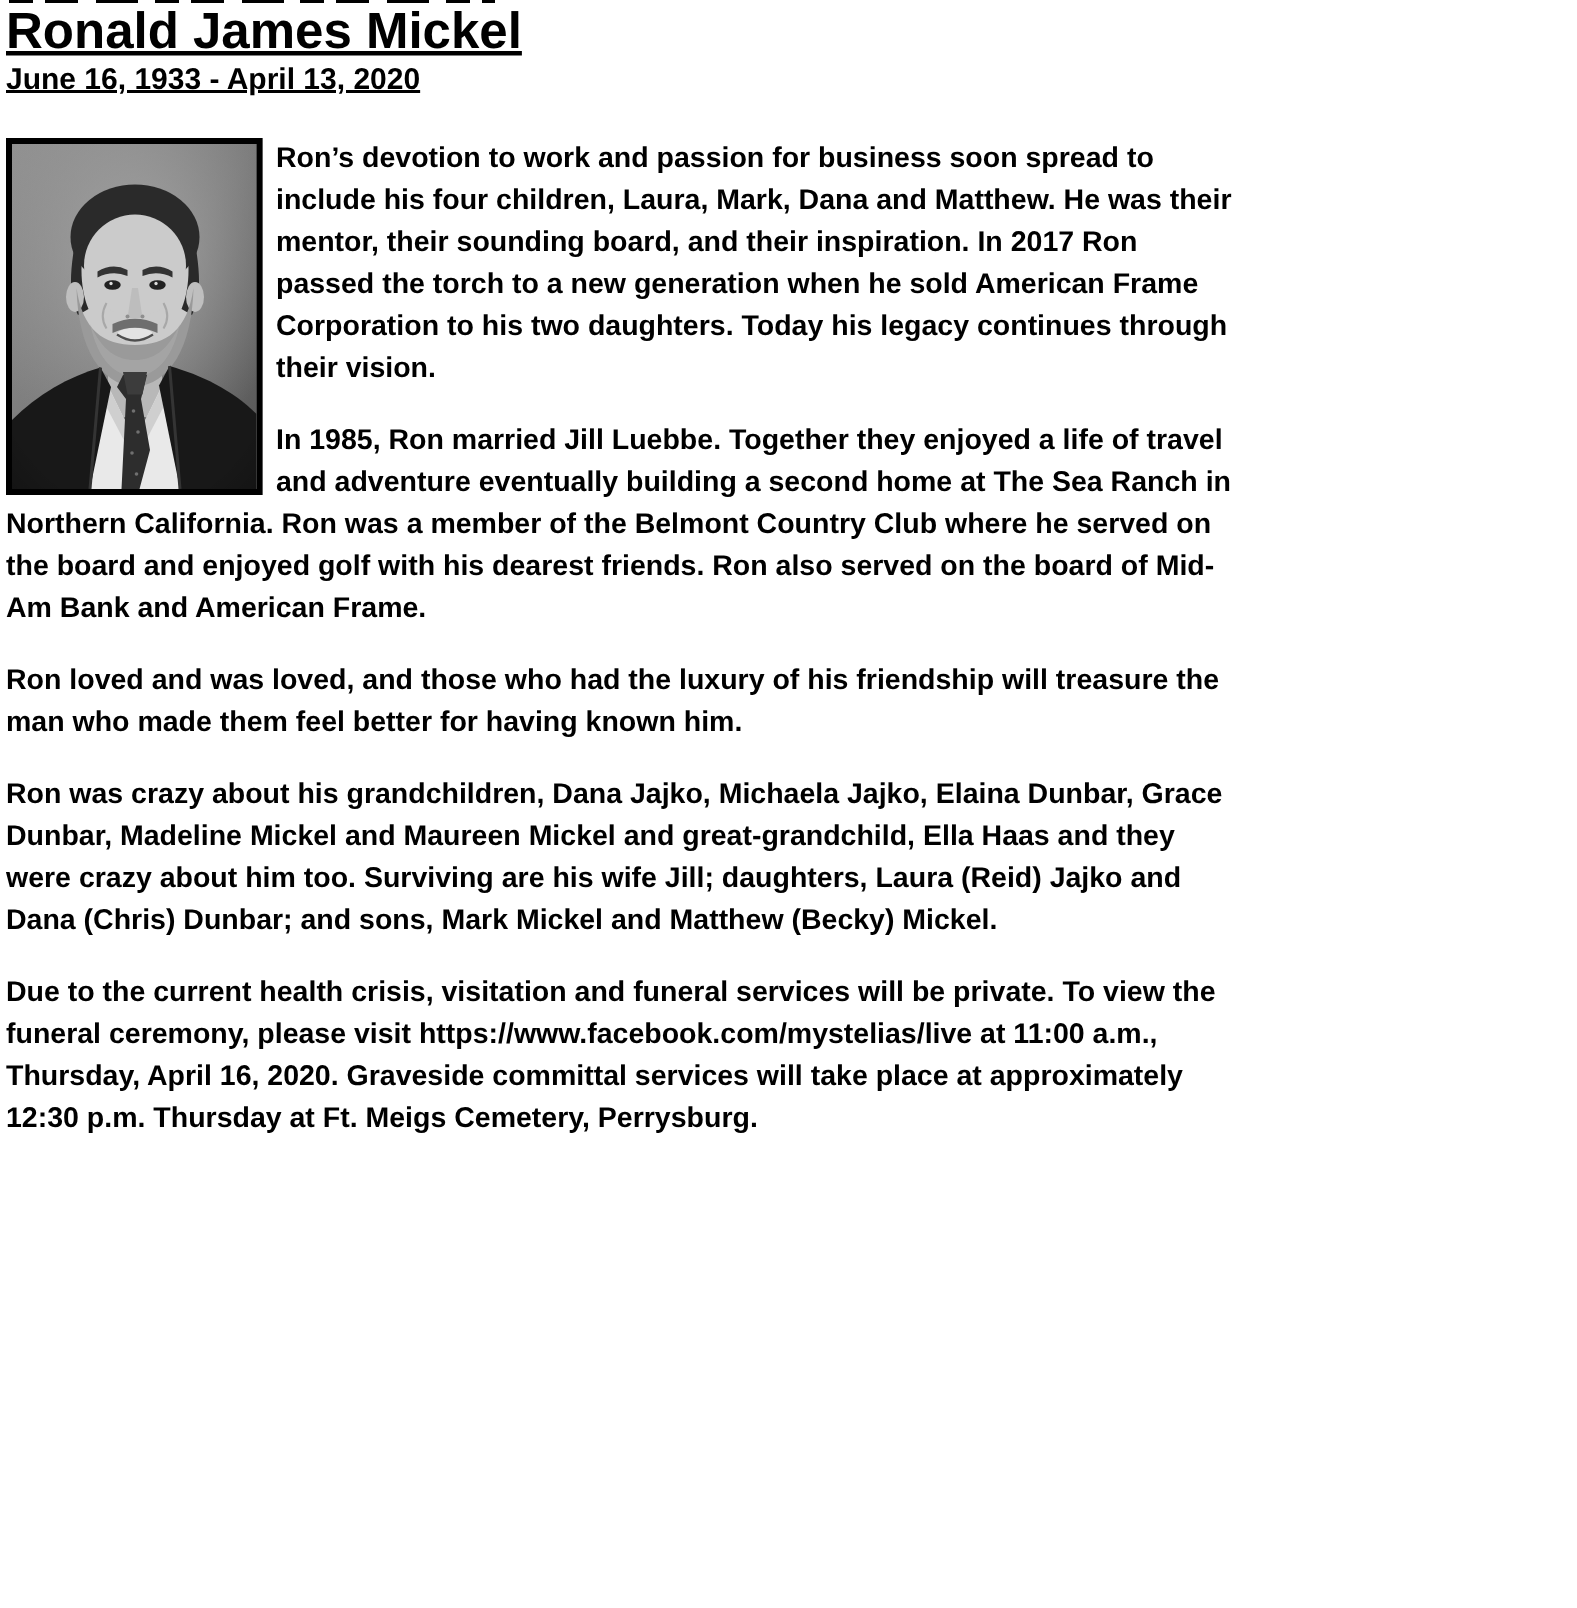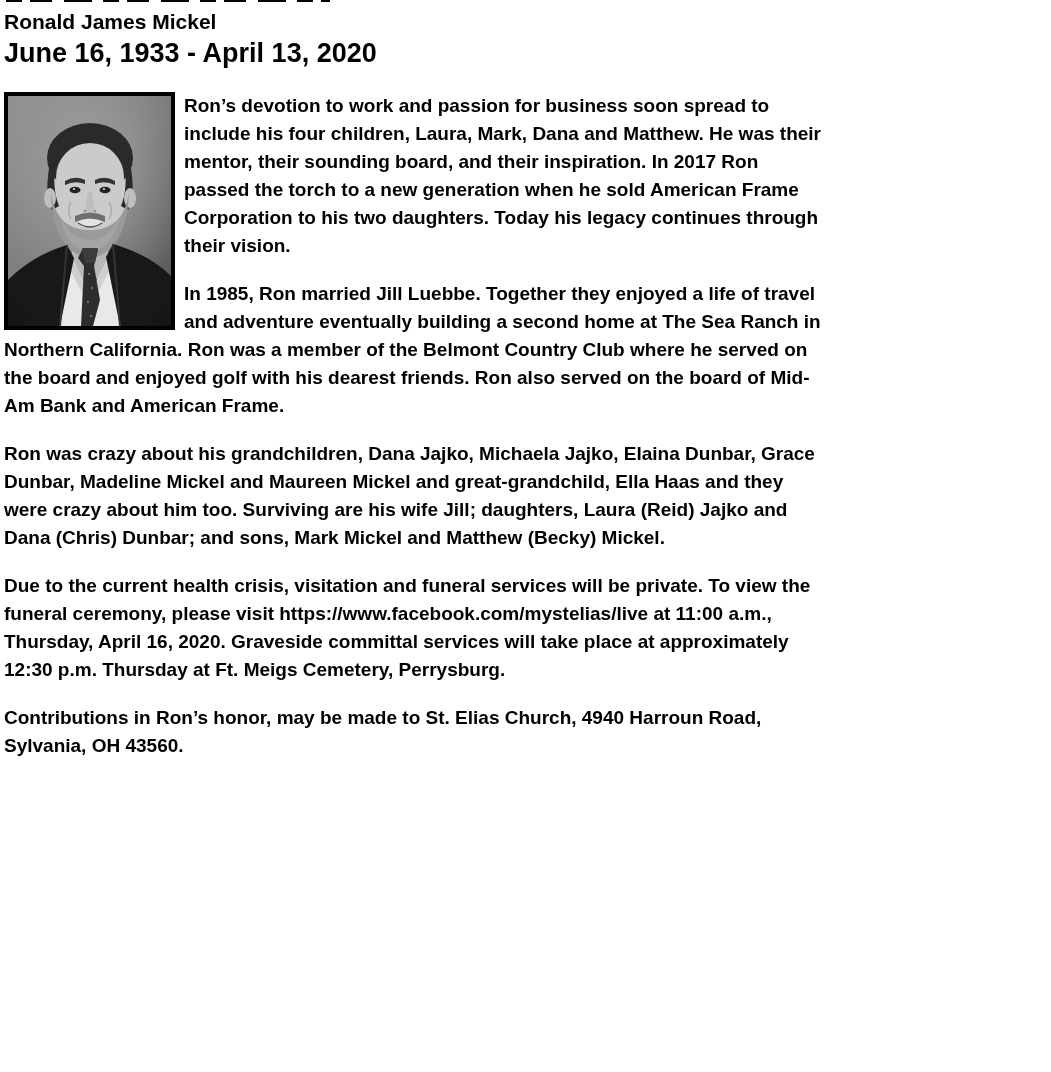--- a/index.html
+++ b/index.html
@@ -27,28 +27,30 @@
     top: 0;
     left: 6px;
     width: 324px;
     height: 2px;
     background: repeating-linear-gradient(90deg,
       #000 0 16px, transparent 16px 24px,
       #000 24px 46px, transparent 46px 58px,
       #000 58px 86px, transparent 86px 97px);
   }
   h1.title {
-    font-size: 21px;
+    font-size: 34px;
     line-height: 31px;
     margin: 2px 0 4px 0;
+    text-decoration: underline;
   }
   .dates {
-    font-size: 27px;
+    font-size: 20px;
     line-height: 24px;
     margin: 0 0 27px 0;
+    text-decoration: underline;
   }
   figure.photo {
     float: left;
     width: 163px;
     height: 230px;
     border: 4px solid #000000;
     margin: 0 9px 6px 0;
     padding: 0;
     background: #7d7d7d;
   }
@@ -144,18 +146,18 @@
         <path d="M163,230 L163,180 C147,164 126,154 105,148 L98,161 L112,230 Z" fill="#181818"></path>
         <path d="M59,149 L52,230" stroke="#343434" stroke-width="2" fill="none"></path>
         <path d="M105,148 L112,230" stroke="#343434" stroke-width="2" fill="none"></path>
 
         <rect width="163" height="230" fill="url(#vig)"></rect>
       </svg>
     </figure>
 
     <p class="para">Ron’s devotion to work and passion for business soon spread to include his four children, Laura, Mark, Dana and Matthew. He was their mentor, their sounding board, and their inspiration. In 2017 Ron passed the torch to a new generation when he sold American Frame Corporation to his two daughters. Today his legacy continues through their vision.</p>
     <p class="para">In 1985, Ron married Jill Luebbe. Together they enjoyed a life of travel and adventure eventually building a second home at The Sea Ranch in Northern California. Ron was a member of the Belmont Country Club where he served on the board and enjoyed golf with his dearest friends. Ron also served on the board of Mid-Am Bank and American Frame.</p>
+    <p class="para">Ron loved and was loved, and those who had the luxury of his friendship will treasure the man who made them feel better for having known him.</p>
     <p class="para">Ron was crazy about his grandchildren, Dana Jajko, Michaela Jajko, Elaina Dunbar, Grace Dunbar, Madeline Mickel and Maureen Mickel and great-grandchild, Ella Haas and they were crazy about him too. Surviving are his wife Jill; daughters, Laura (Reid) Jajko and Dana (Chris) Dunbar; and sons, Mark Mickel and Matthew (Becky) Mickel.</p>
     <p class="para">Due to the current health crisis, visitation and funeral services will be private. To view the funeral ceremony, please visit https://www.facebook.com/mystelias/live at 11:00 a.m., Thursday, April 16, 2020. Graveside committal services will take place at approximately 12:30 p.m. Thursday at Ft. Meigs Cemetery, Perrysburg.</p>
-    <p class="para">Contributions in Ron’s honor, may be made to St. Elias Church, 4940 Harroun Road, Sylvania, OH 43560.</p>
 
   </div>
 </div>
 
 </body></html>

